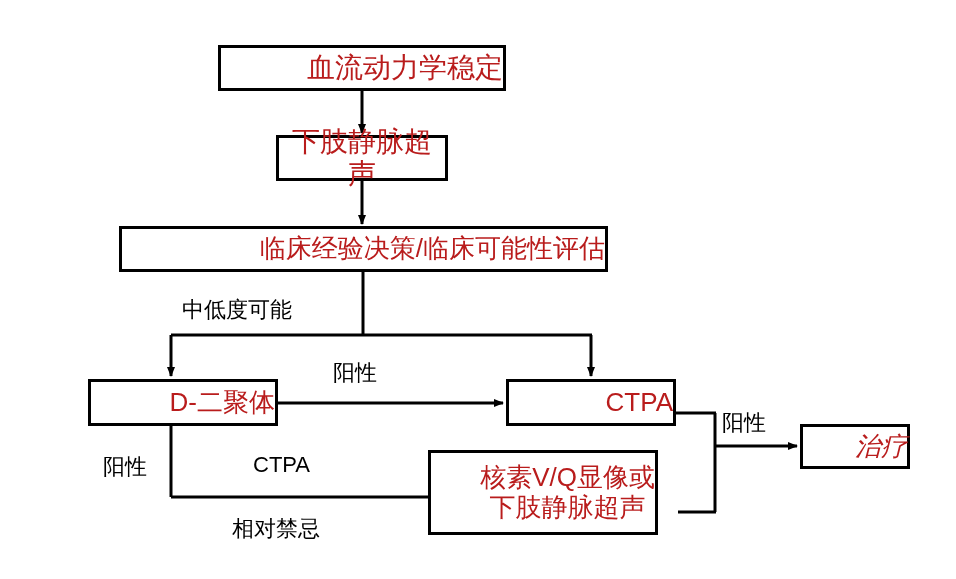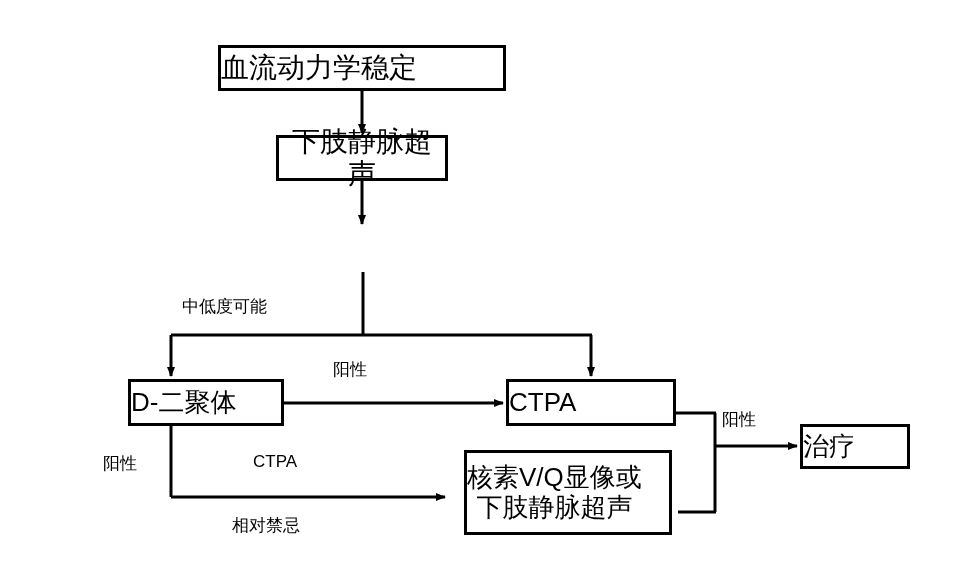--- a/index.html
+++ b/index.html
@@ -22,40 +22,40 @@
     width: 956px;
     height: 579px;
   }
   .node {
     position: absolute;
     box-sizing: border-box;
     border: 3px solid #000000;
     background: #ffffff;
     display: flex;
     align-items: center;
-    justify-content: flex-start;
+    justify-content: flex-end;
     text-align: center;
-    color: #000000;
+    color: #b91c1c;
     line-height: 1.15;
     z-index: 2;
   }
   .node-text {
     display: block;
     white-space: pre-line;
   }
   .edge-label {
     position: absolute;
     color: #000000;
     white-space: nowrap;
     z-index: 3;
     background: transparent;
   }
   .fs-28 { font-size: 28px; }
   .fs-26 { font-size: 26px; }
-  .fs-25 { font-size: 17px; }
+  .fs-25 { font-size: 22px; }
 </style>
 </head>
 <body>
 
 <div id="canvas">
 
   <svg class="edges" viewBox="0 0 956 579" xmlns="http://www.w3.org/2000/svg">
     <defs>
       <marker id="arrow" markerWidth="12" markerHeight="12" refX="9" refY="4" orient="auto" markerUnits="userSpaceOnUse">
         <path d="M0,0 L10,4 L0,8 z" fill="#000000"></path>
@@ -89,35 +89,38 @@
   </svg>
 
   <div class="node fs-28" style="left:218px; top:45px; width:288px; height:46px;">
     <span class="node-text">血流动力学稳定</span>
   </div>
 
   <div class="node fs-28" style="left:276px; top:135px; width:172px; height:46px;">
     <span class="node-text">下肢静脉超声</span>
   </div>
 
+  <div class="node fs-26" style="left:119px; top:226px; width:489px; height:46px;">
+    <span class="node-text">临床经验决策/临床可能性评估</span>
+  </div>
 
-  <div class="node fs-26" style="left:88px; top:379px; width:156px; height:47px;margin-left:40px;">
+  <div class="node fs-26" style="left:88px; top:379px; width:190px; height:47px;">
     <span class="node-text">D-二聚体</span>
   </div>
 
   <div class="node fs-26" style="left:506px; top:379px; width:170px; height:47px;">
     <span class="node-text">CTPA</span>
   </div>
 
-  <div class="node fs-26" style="left:464px; top:450px; width:208px; height:85px;">
+  <div class="node fs-26" style="left:428px; top:450px; width:230px; height:85px;">
     <span class="node-text">核素V/Q显像或
 下肢静脉超声</span>
   </div>
 
-  <div class="node fs-26" style="left:800px; top:424px; width:110px; height:45px;">
+  <div class="node fs-26" style="left:800px; top:424px; width:110px; height:45px;font-style:italic;">
     <span class="node-text">治疗</span>
   </div>
 
   <div class="edge-label fs-25" style="left:182px; top:295px;">中低度可能</div>
 
 
   <div class="edge-label fs-25" style="left:333px; top:358px;">阳性</div>
 
   <div class="edge-label fs-25" style="left:103px; top:452px;">阳性</div>
 

